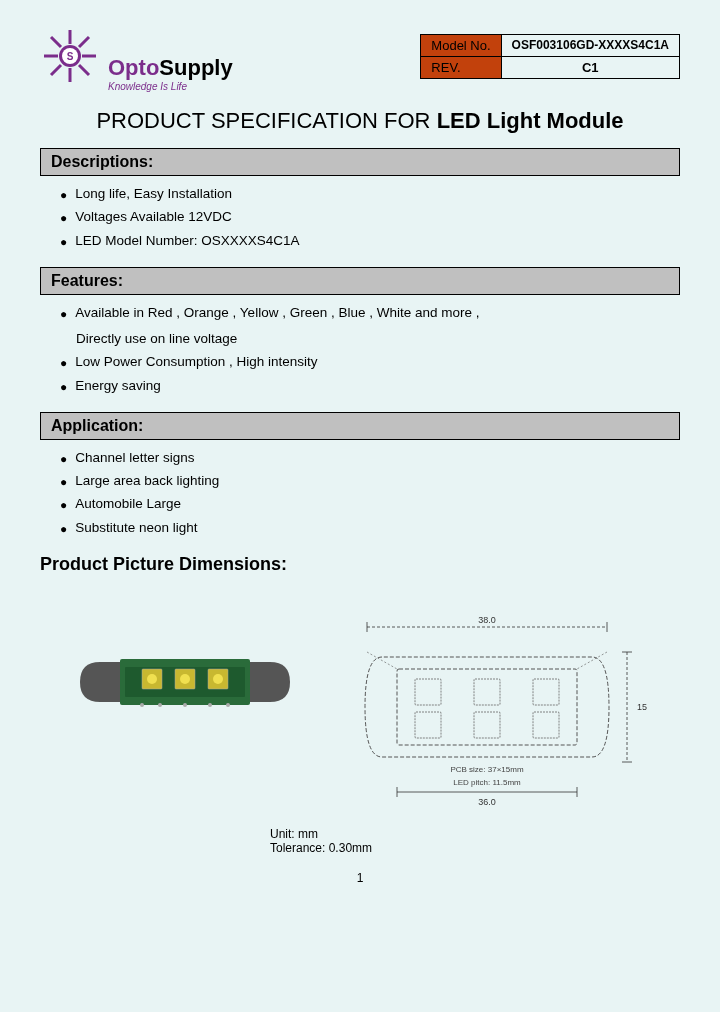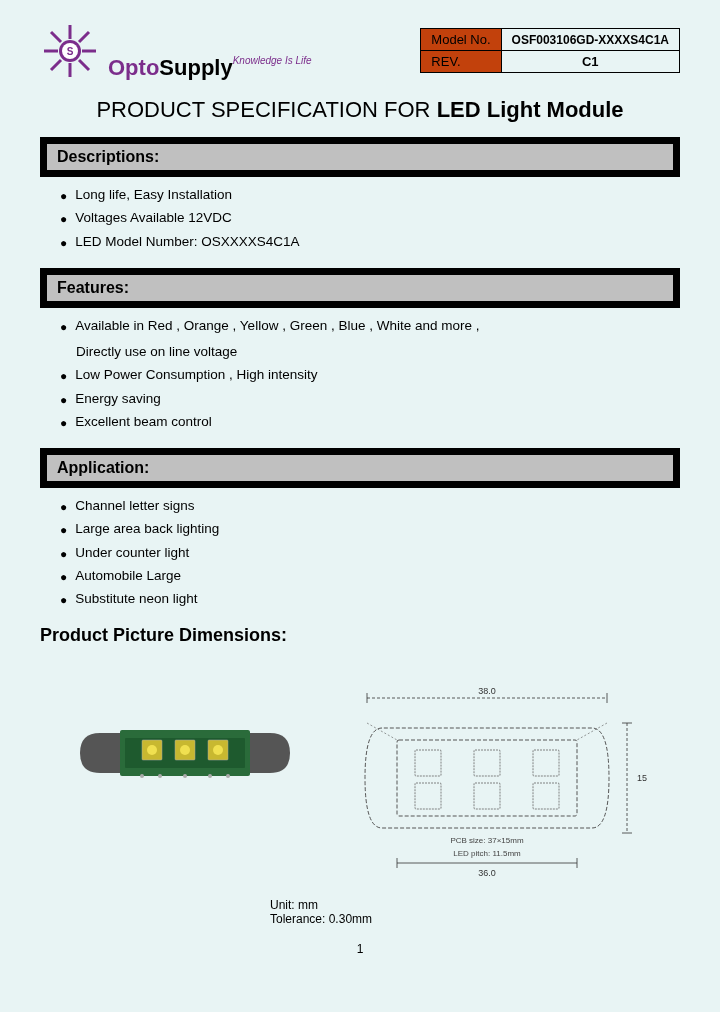--- a/index.html
+++ b/index.html
@@ -22,21 +22,21 @@
       display: flex;
       align-items: center;
       gap: 8px;
     }
     .logo-star {
       width: 60px;
       height: 60px;
     }
     .logo-text {
       display: flex;
-      flex-direction: row;
+      flex-direction: column;
       margin-top: 35px;
     }
     .logo-brand {
       font-size: 22px;
       font-weight: bold;
       color: #7b2d8b;
     }
     .logo-brand span {
       color: #000;
     }
@@ -70,21 +70,21 @@
     }
     .page-title strong {
       font-weight: bold;
     }
     .section-header {
       background-color: #c0c0c0;
       padding: 4px 10px;
       font-size: 16px;
       font-weight: bold;
       margin-bottom: 8px;
-      border: 7px solid #000000;
+      border: 1px solid #000000;
     }
     .section {
       margin-bottom: 16px;
     }
     ul.spec-list {
       list-style: none;
       padding-left: 20px;
       margin-bottom: 8px;
     }
     ul.spec-list li {
@@ -205,37 +205,31 @@
       </li>
   </ul>
   <div class="indent-line">Directly use on line voltage</div>
   <ul class="spec-list">
     <li>
         <span>Low Power Consumption , High intensity</span>
       </li>
     <li>
         <span>Energy saving</span>
       </li>
-    <li>
-        <span>Excellent beam control</span>
-      </li>
   </ul>
 </div>
 
 <div class="section">
   <div class="section-header">Application:</div>
   <ul class="spec-list">
     <li>
         <span>Channel letter signs</span>
       </li>
     <li>
         <span>Large area back lighting</span>
-      </li>
-    <li>
-        <span>Under counter light</span>
       </li>
     <li>
         <span>Automobile Large</span>
       </li>
     <li>
         <span>Substitute neon light</span>
       </li>
   </ul>
 </div>
 

